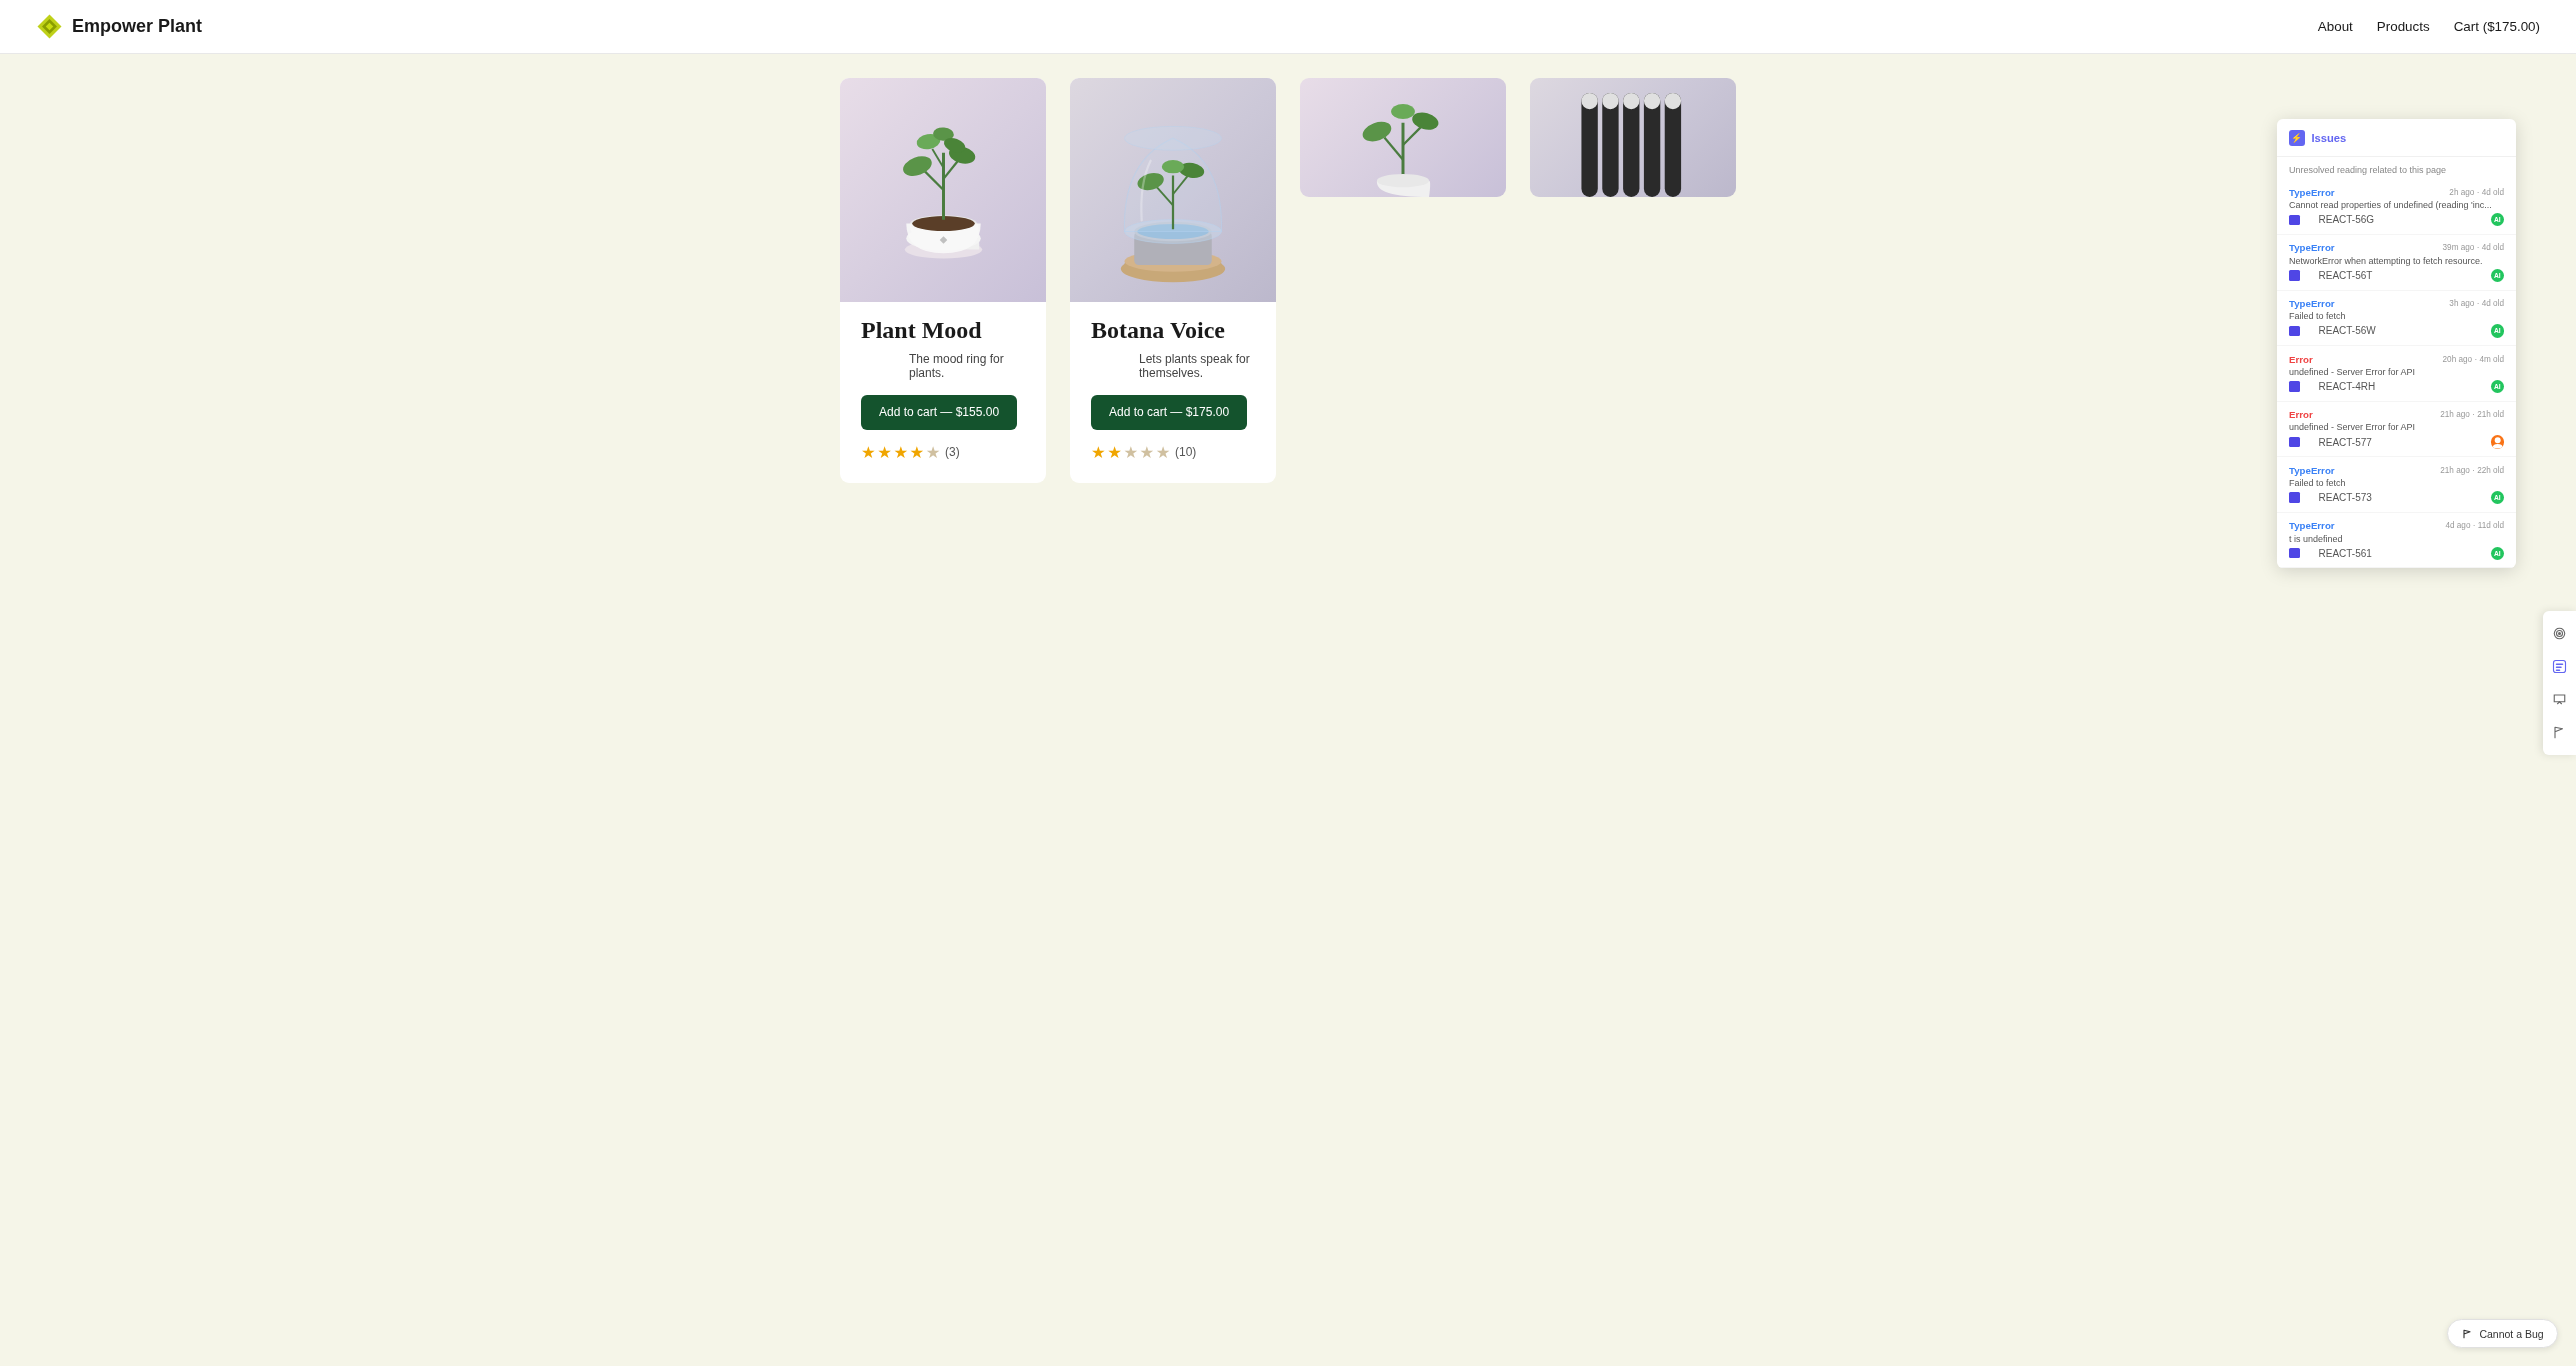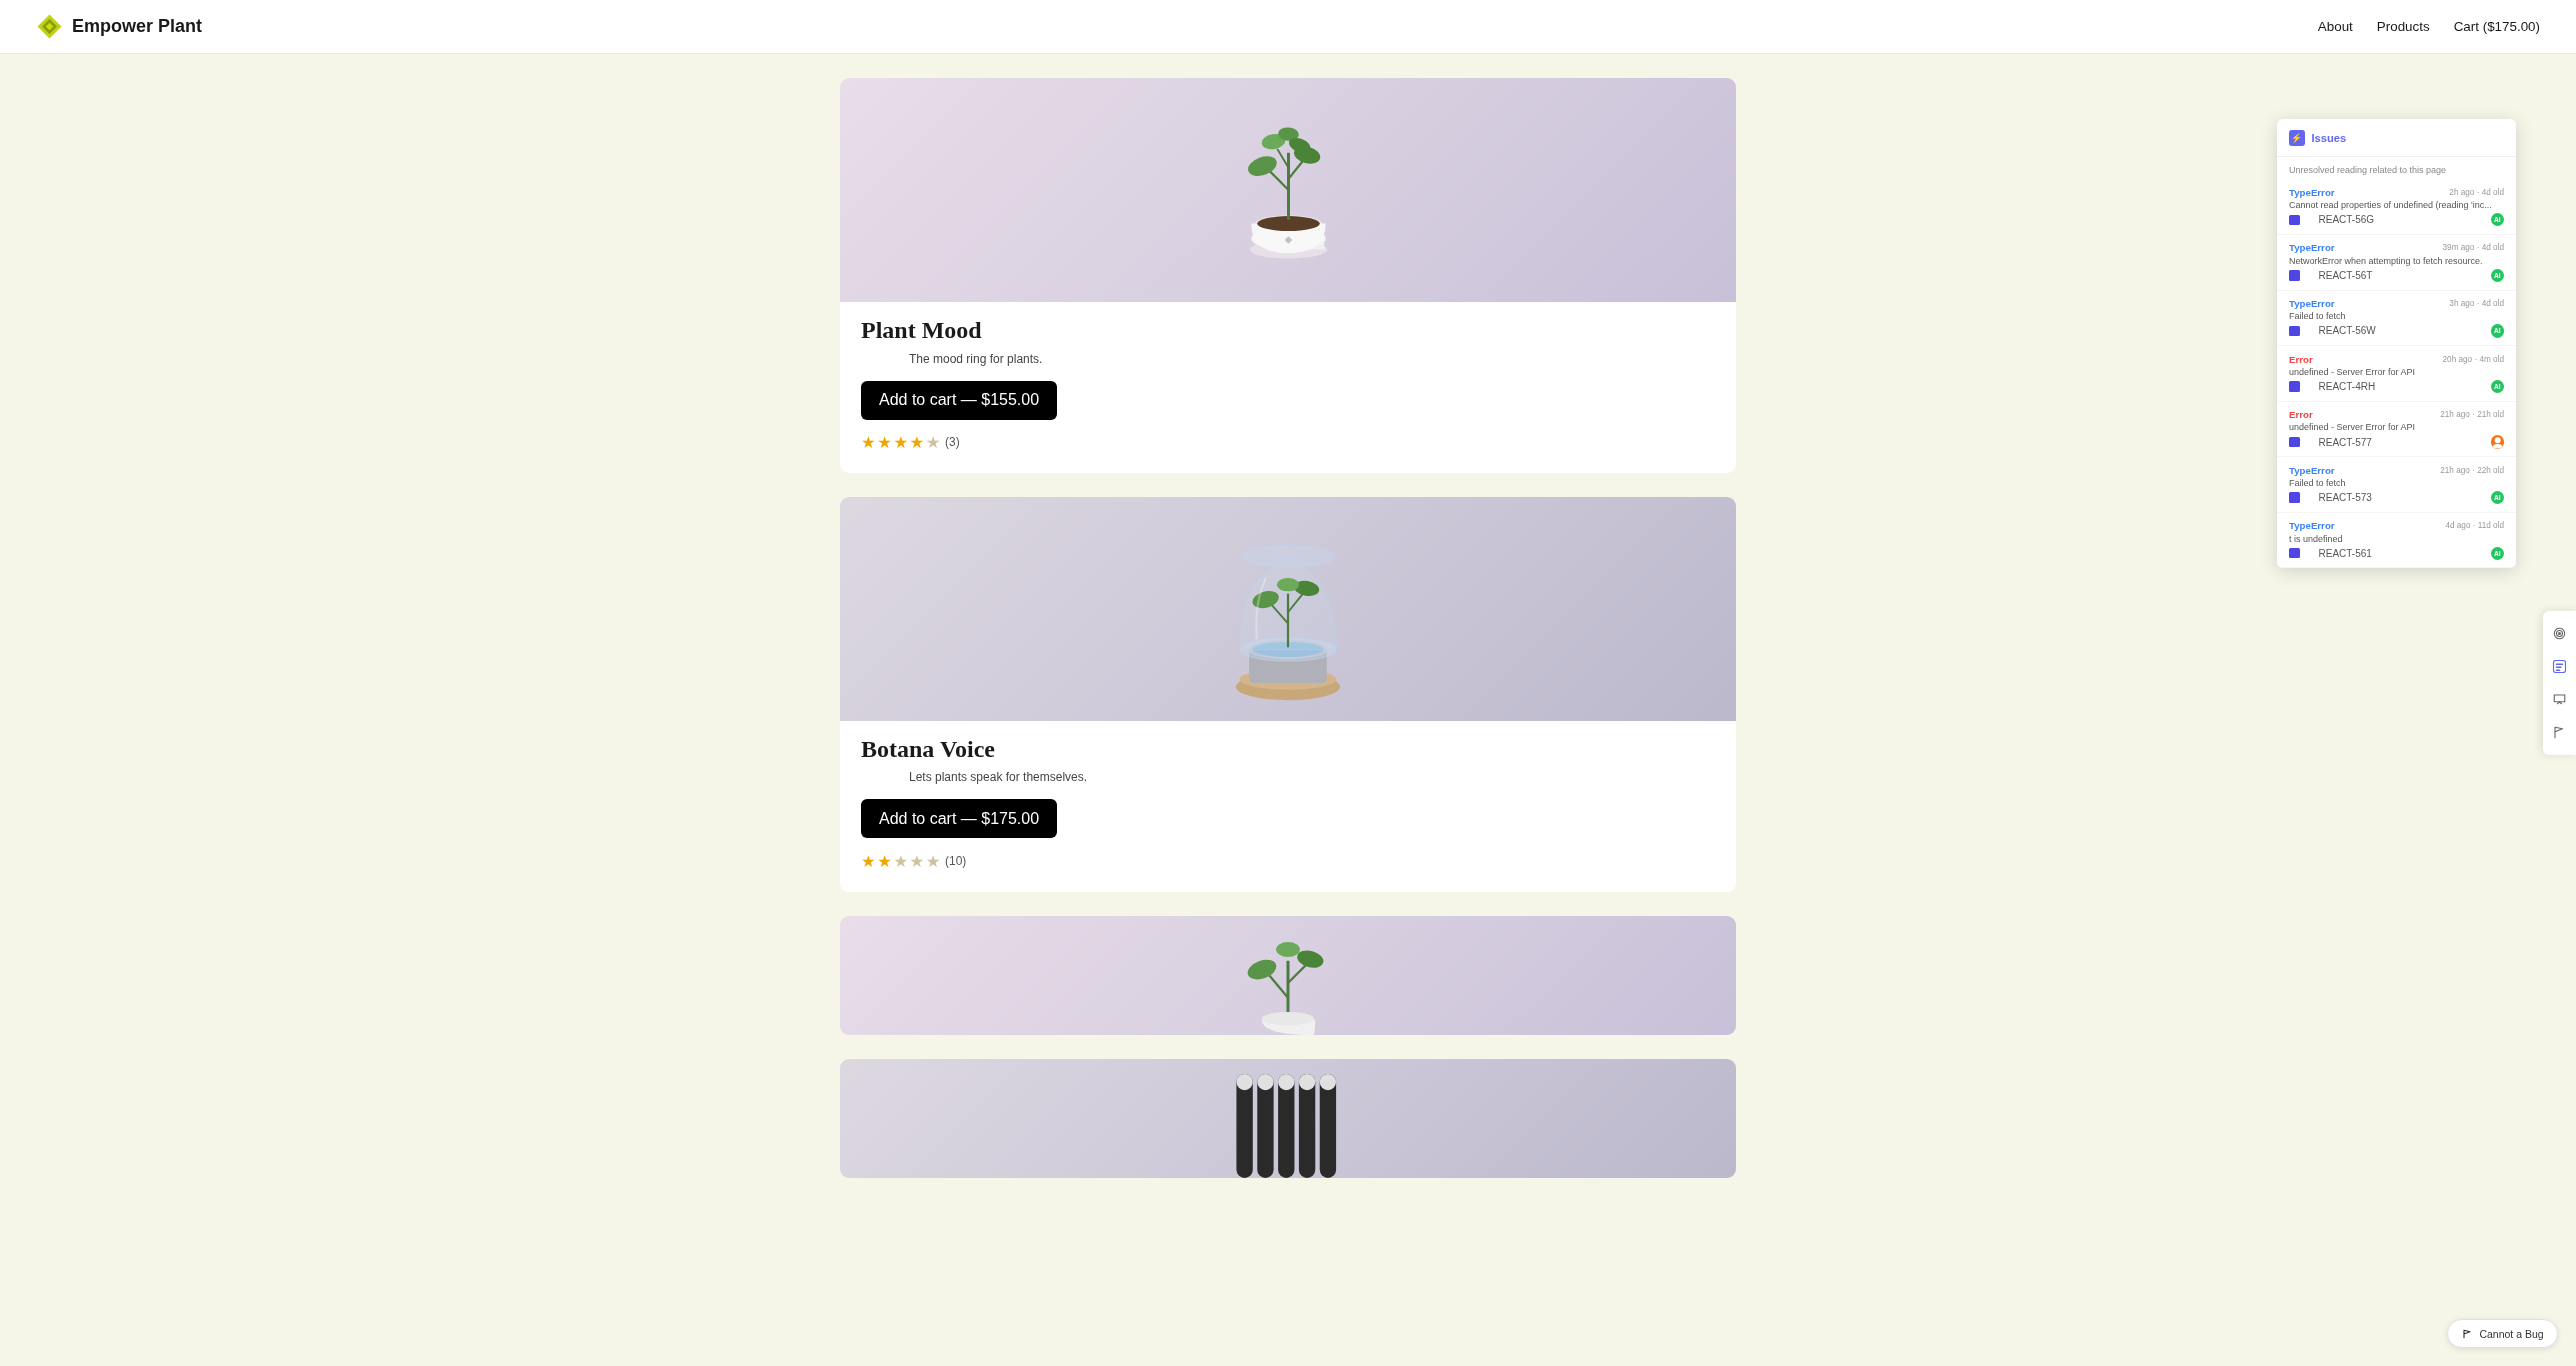--- a/index.html
+++ b/index.html
@@ -47,21 +47,21 @@
 
     
     .main {
       padding: 24px 60px;
       position: relative;
     }
 
     
     .product-grid {
       display: grid;
-      grid-template-columns: 1fr;
+      grid-template-columns: 1fr 1fr 1fr 1fr;
       gap: 24px;
       max-width: 896px;
       margin: 0 auto;
     }
 
     .product-card {
       background: #fff;
       border-radius: 9px;
       overflow: hidden;
       padding-bottom: 21px;
@@ -128,26 +128,26 @@
     }
 
     .product-desc {
       font-size: 12px;
       color: #444;
       margin-bottom: 15px;
       margin-left: 48px;
     }
 
     .add-to-cart-btn {
-      background: #000000;
+      background: #14532d;
       color: #fff;
       border: none;
       border-radius: 6px;
       padding: 10.5px 18px;
-      font-size: 16px;
+      font-size: 12px;
       cursor: pointer;
       font-weight: 500;
       display: inline-block;
     }
 
     .rating {
       display: flex;
       align-items: center;
       gap: 4.5px;
       margin-top: 13.4px;

